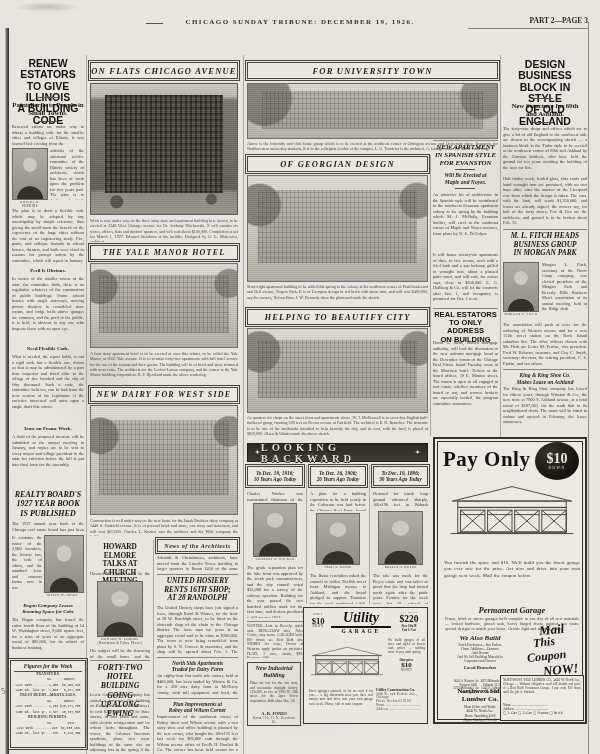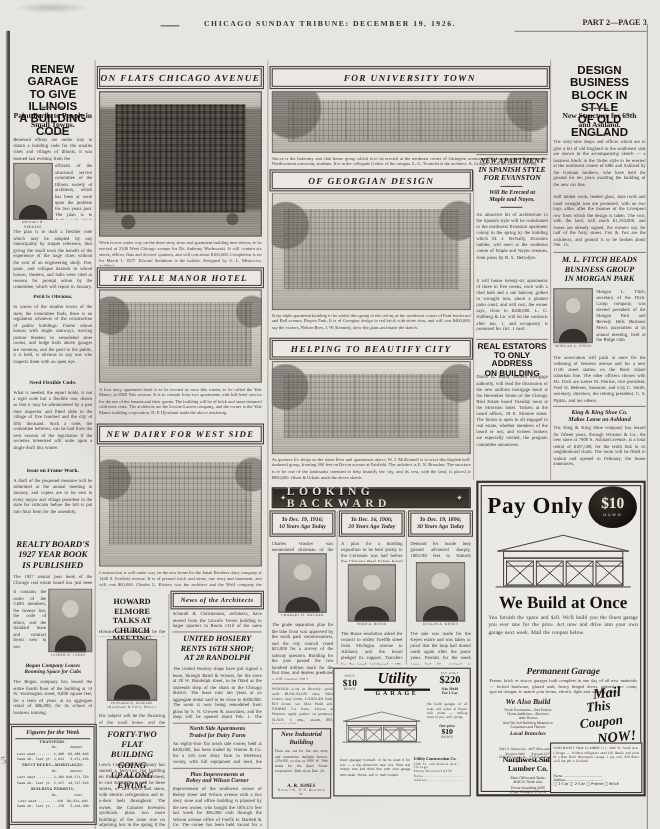--- a/index.html
+++ b/index.html
@@ -68,21 +68,21 @@
 
   <div class="vr" style="left:86px;top:55px;height:699px"></div>
   <div class="vr" style="left:243px;top:55px;height:699px"></div>
   <div class="vr" style="left:430px;top:155px;height:281px"></div>
   <div class="vr" style="left:500px;top:55px;height:382px"></div>
   <div class="vr" style="left:153px;top:540px;height:214px"></div>
   <div class="vr" style="left:306px;top:465px;height:139px"></div>
   <div class="vr" style="left:369px;top:465px;height:139px"></div>
 
   <div class="t g" style="left:12px;top:58px;width:72px;font-size:10.5px">
-    <div>RENEW GARAGE</div>
+    <div>RENEW ESTATORS</div>
       <div>TO GIVE ILLINOIS</div>
       <div>A BUILDING CODE</div>
   </div>
   <div class="dv" style="left:38px;top:97px;width:20px"></div>
   <div class="t deck" style="left:12px;top:101px;width:72px;font-size:7px">Paint Perils to People in Small Towns.</div>
   <div class="dv" style="left:38px;top:121px;width:20px"></div>
   <div class="t j" style="left:12px;top:124px;width:72px;height:22px">Renewed efforts are under way to obtain a building code for the smaller cities and villages of Illinois, it was learned last evening from the</div>
   <div class="port" style="left:12px;top:148px;width:36px;height:52px"></div>
   <div class="t j" style="left:50px;top:148px;width:34px;height:52px">officials of the structural service committee of the Illinois society of architects, which has been at work upon the problem for two years past. The plan is to draft a code which any town may adopt by simple reference.</div>
   <div class="t pn" style="left:12px;top:201px;width:36px">DWIGHT H. PERKINS</div>
@@ -146,21 +146,21 @@
   </div>
   <div class="t j" style="left:90px;top:571px;width:60px;height:8px">Howard W. Elmore is to be the principal speaker this evening at the men's club of Pilgrim Congregational church.</div>
   <div class="port" style="left:97px;top:581px;width:46px;height:56px"></div>
   <div class="t pn" style="left:94px;top:638px;width:52px">
     <div>HOWARD W. ELMORE</div>
       <div>(Kaufmann &amp; Fabry Photo.)</div>
   </div>
   <div class="t j" style="left:90px;top:648px;width:60px;height:10px">His subject will be the financing of the small home, and the meeting is open to the public without charge.</div>
   <div class="hr" style="left:90px;top:660px;width:60px"></div>
   <div class="t hi" style="left:90px;top:663px;width:60px;font-size:7.8px">
-    <div>FORTY-TWO FLAT</div>
+    <div>FORTY-TWO HOTEL</div>
       <div>BUILDING GOING</div>
       <div>UP ALONG EWING</div>
   </div>
   <div class="t j" style="left:90px;top:692px;width:60px;height:62px">Lewis Construction company has started a forty-two flat building on Ewing avenue at 106th street, to cost $250,000. It will be three stories, of face brick and stone, with electric refrigeration and in-a-door beds throughout. The owner, the Calumet Investors syndicate, plans two more buildings of the same size on adjoining lots in the spring if the first is rented as rapidly as is now expected by the agents.</div>
 
   <div class="dbox" style="left:157px;top:539px;width:81px;height:13px">
       <span class="bh" style="font-size:6px;letter-spacing:.5px">News of the Architects</span>
     </div>
   <div class="t j" style="left:157px;top:555px;width:81px;height:17px">Schmidt &amp; Christiansen, architects, have moved from the Lincoln Tower building to larger quarters in Room 1410 of the same building.</div>
   <div class="hr" style="left:157px;top:574px;width:81px"></div>
@@ -377,21 +377,20 @@
       <rect class="ln" x="73" y="30" width="27" height="24"></rect>
         <line class="ln" x1="73" y1="30" x2="100" y2="54"></line>
         <line class="ln" x1="100" y1="30" x2="73" y2="54"></line>
         <line class="ln" x1="73" y1="35" x2="100" y2="35"></line>
       <rect class="ln" x="103" y="30" width="27" height="24"></rect>
         <line class="ln" x1="103" y1="30" x2="130" y2="54"></line>
         <line class="ln" x1="130" y1="30" x2="103" y2="54"></line>
         <line class="ln" x1="103" y1="35" x2="130" y2="35"></line>
       <line class="ln" x1="2" y1="56" x2="138" y2="56"></line>
     </svg>
-    <div class="adbig" style="position:absolute;left:0;top:102px;width:154px;font-size:15.5px">We Build at Once</div>
     <div class="j" style="position:absolute;left:9px;top:121px;width:136px;height:24px;font-size:5px">You furnish the space and $10.  We'll build you the finest garage you ever saw for the price.  Act now and drive into your own garage next week.  Mail the coupon below.</div>
     <div class="sub" style="position:absolute;left:0;top:166px;width:154px;font-size:8.5px">Permanent Garage</div>
     <div class="j" style="position:absolute;left:10px;top:177px;width:134px;height:16px;font-size:4.1px">Frame, brick or stucco garages built complete in one day of all new materials — locked hardware, glazed sash, heavy hinged doors, painted two coats; special designs to match your home, electric light and running water.</div>
 
     <div class="sub" style="position:absolute;left:4px;top:195px;width:82px;font-size:7px">We Also Build</div>
     <div class="t" style="left:4px;top:204px;width:82px;text-align:center;font-size:3.4px;line-height:1.2;color:#332f28">
       <div>Porch Enclosures—Sun Parlors</div>
         <div>Home Additions—Dormers</div>
         <div>Attic Rooms</div>
         <div>And We Sell Building Material to</div>

